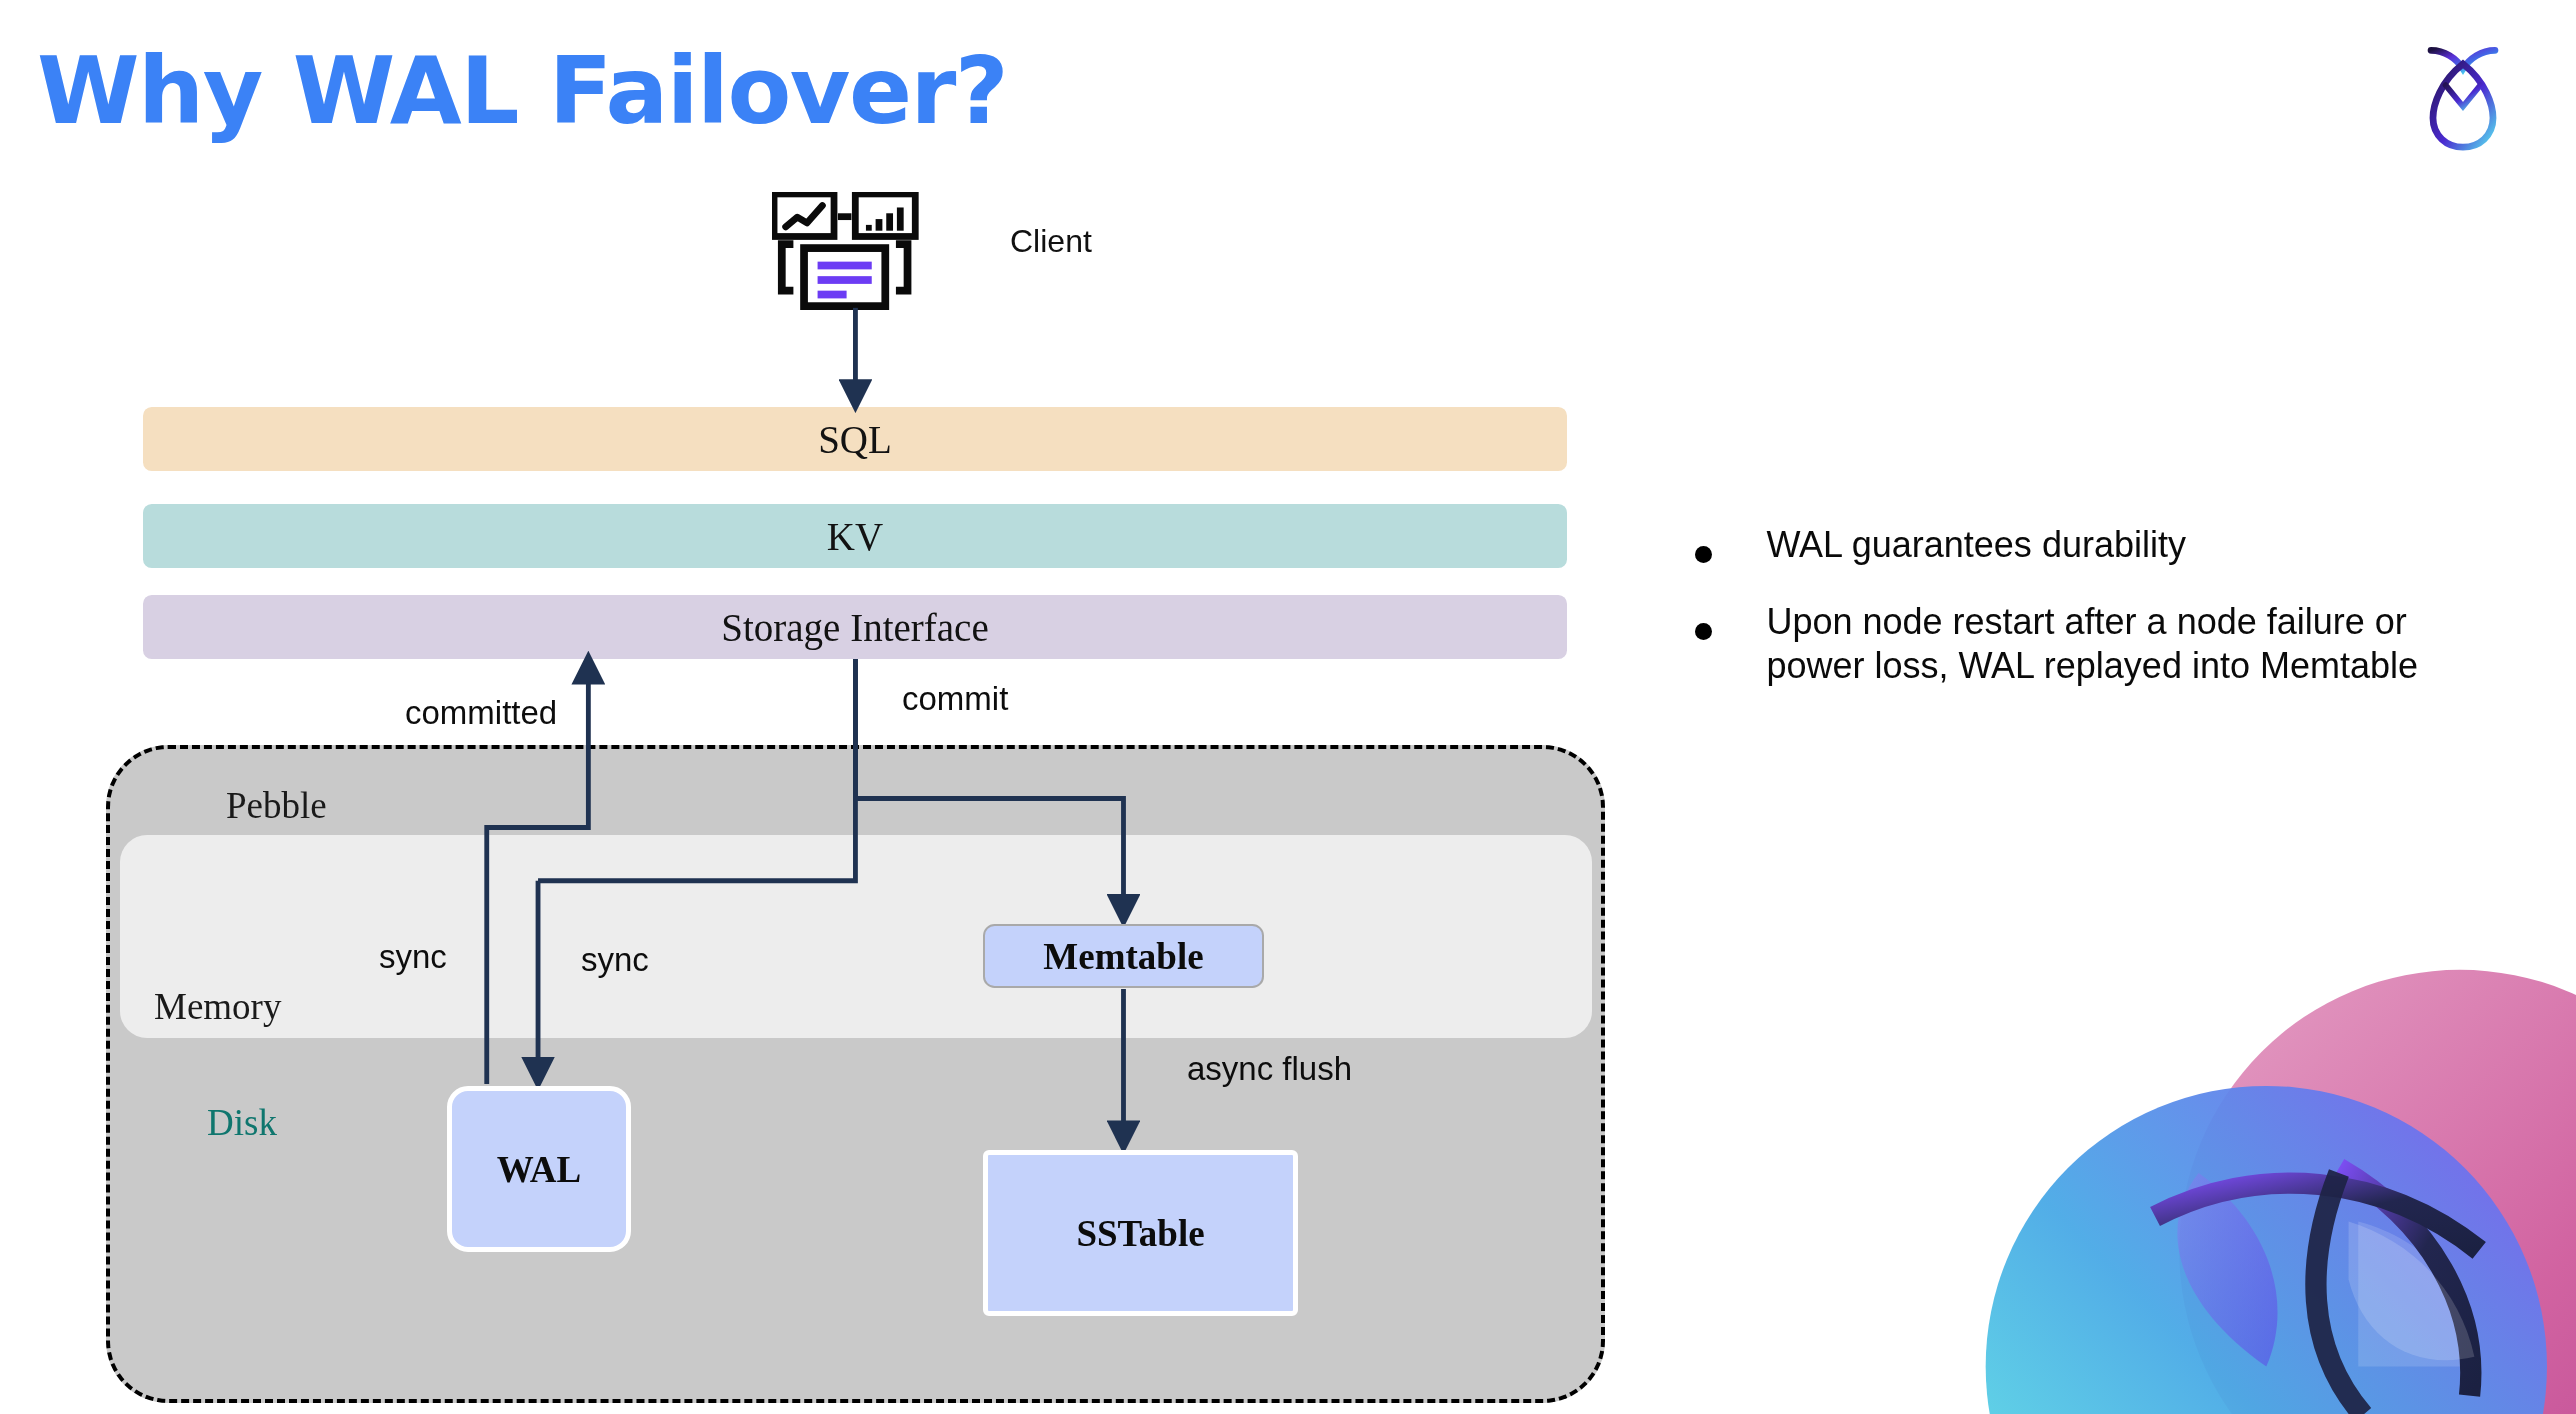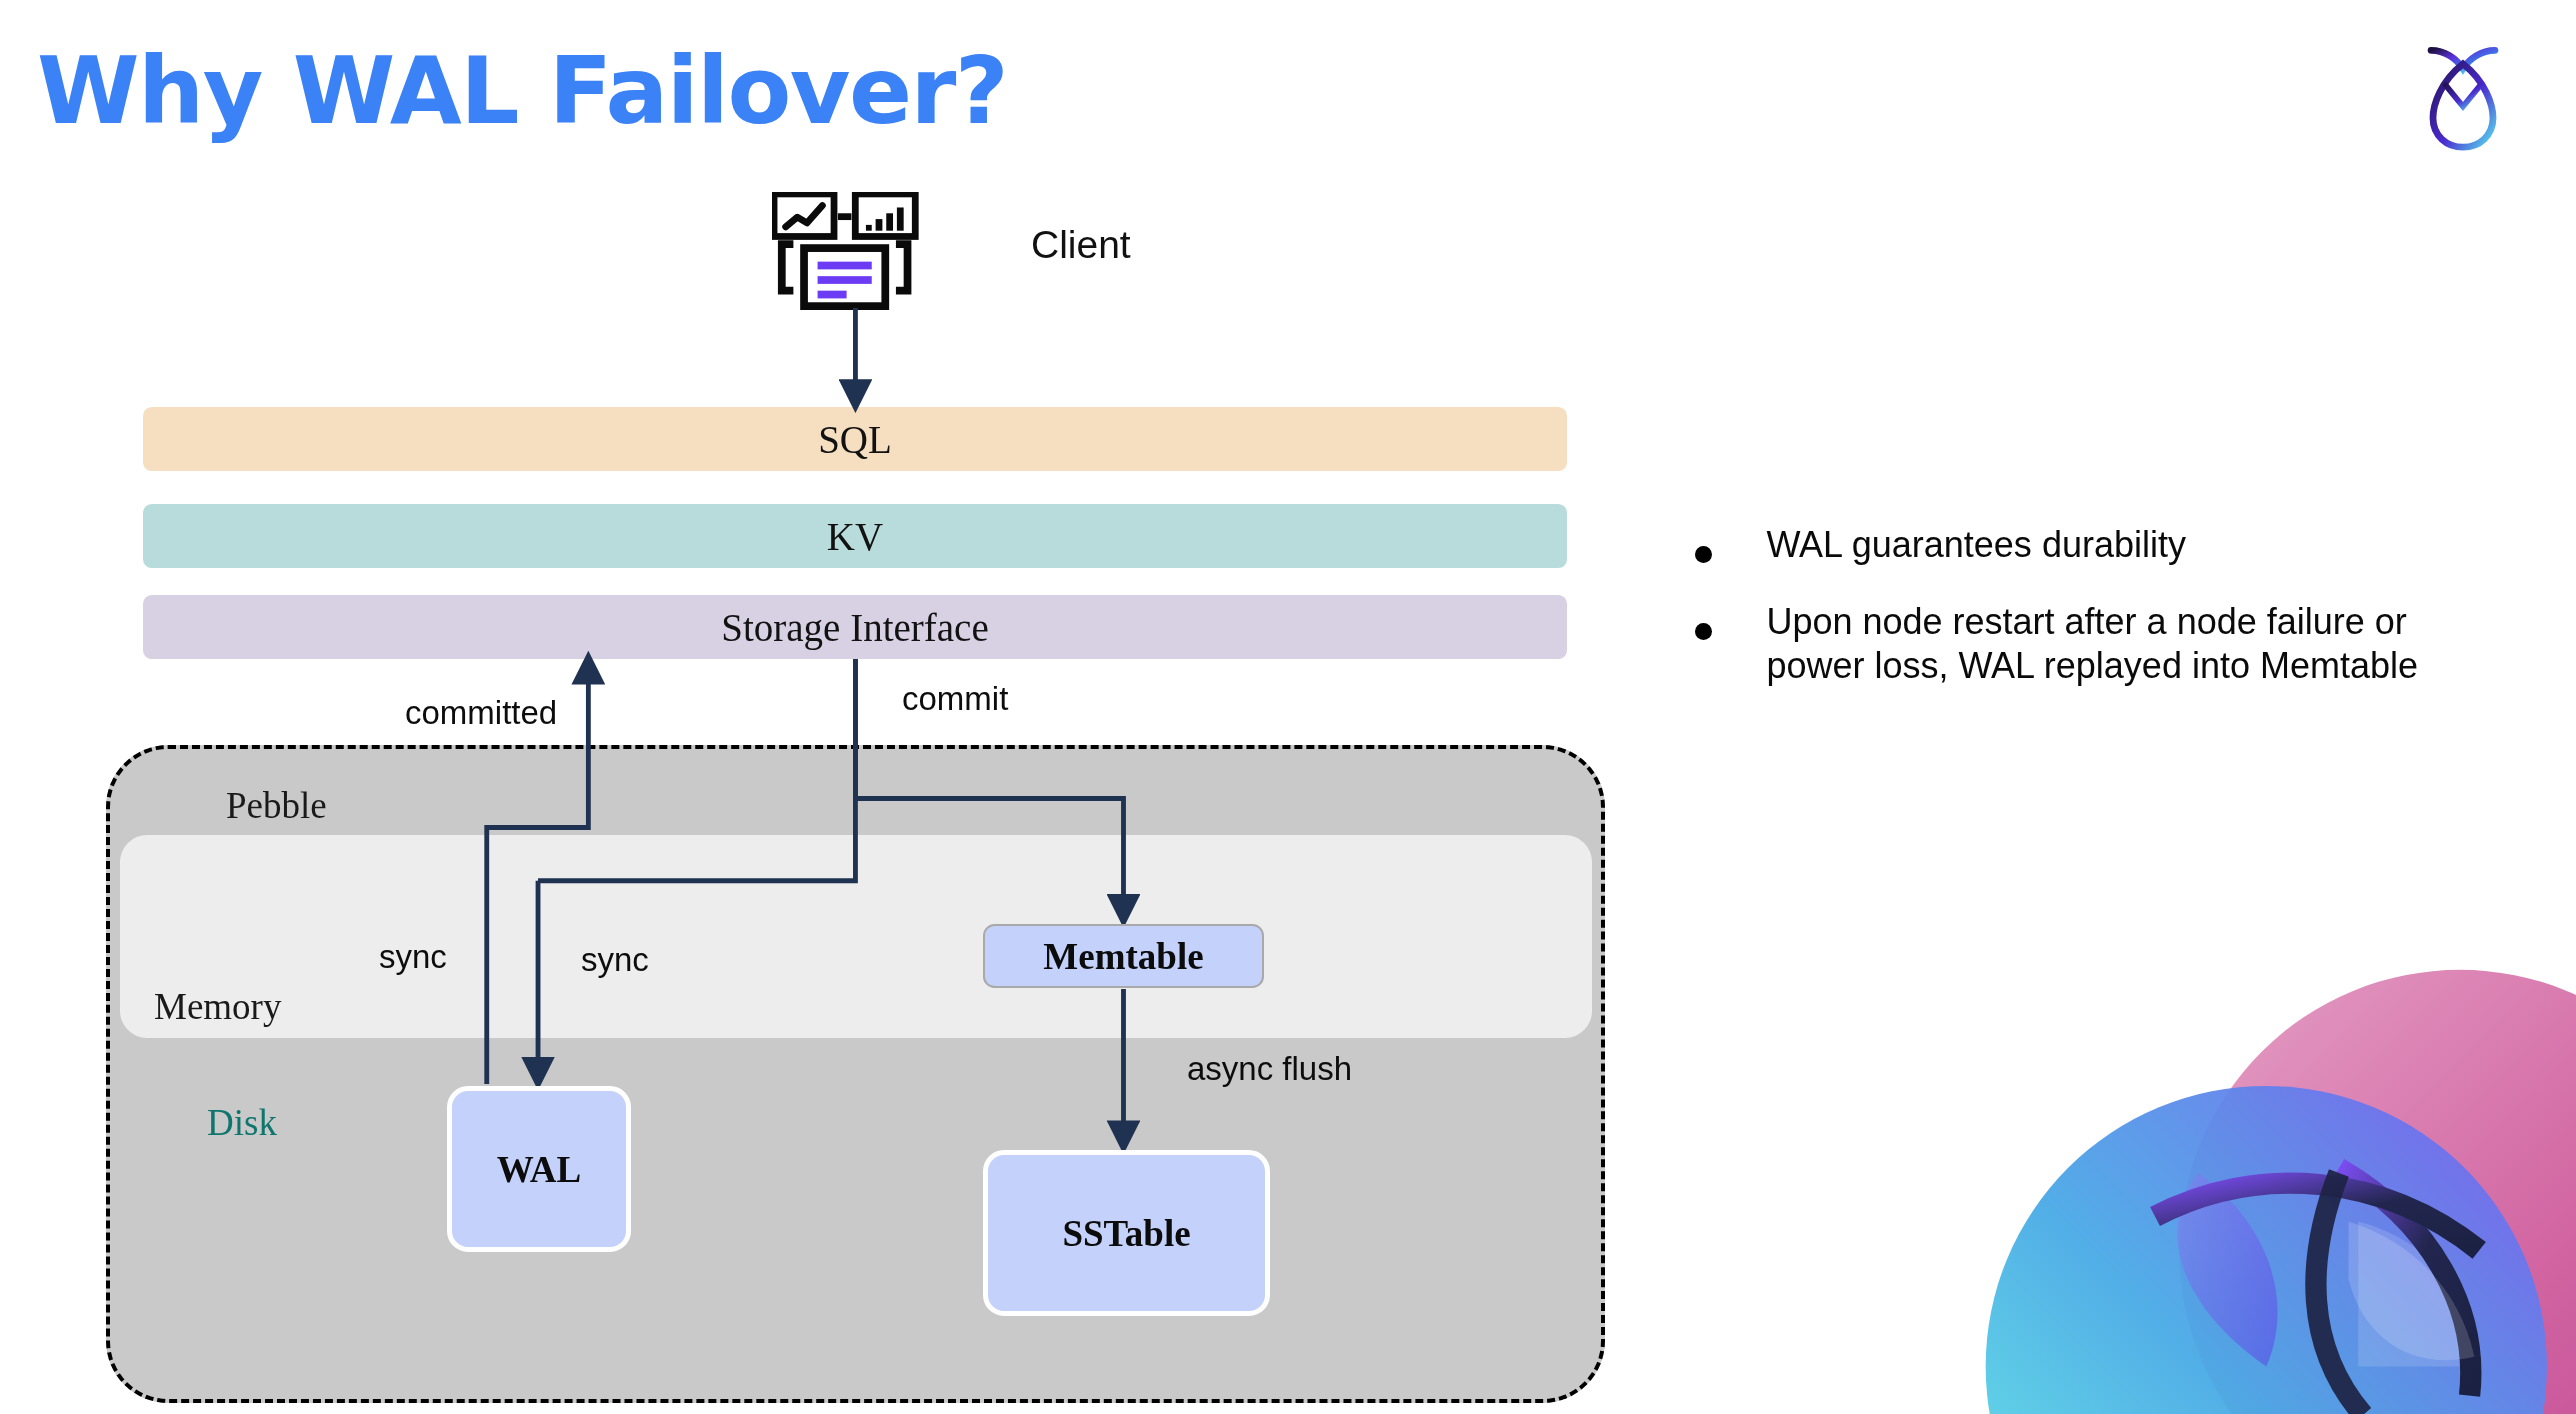--- a/index.html
+++ b/index.html
@@ -35,23 +35,22 @@
   #corner-art {
     position: absolute; right: 0; bottom: 0;
     width: 600px; height: 484px;
     overflow: hidden; pointer-events: none;
   }
 
   
   #client-icon { position: absolute; left: 772px; top: 192px; width: 155px; height: 118px; }
   #client-label {
     position: absolute; left: 1010px; top: 223px;
-    font-size: 39px; color: #111111;
+    font-size: 32px; color: #111111;
     font-family: "Liberation Sans", sans-serif;
-    margin-left: 21px;
   }
 
   
   .layer-bar {
     position: absolute;
     left: 143px; width: 1424px; height: 64px;
     border-radius: 8.7px;
     display: flex; align-items: center; justify-content: center;
     font-family: "Liberation Serif", serif;
     font-size: 39px; color: #121212;
@@ -105,22 +104,22 @@
     left: 983px; top: 924px; width: 281px; height: 64px;
     border-radius: 11.6px; border: 2.9px solid #a9a9a9;
     font-size: 37px;
   }
   #node-wal {
     left: 447px; top: 1086px; width: 184px; height: 166px;
     border-radius: 21px; border: 5.8px solid #ffffff;
     font-size: 37px;
   }
   #node-sstable {
-    left: 983px; top: 1150px; width: 287px; height: 166px;
-    border-radius: 21px; border: 5.8px solid #ffffff;
+    left: 983px; top: 1150px; width: 315px; height: 166px;
+    border-radius: 6px; border: 5.8px solid #ffffff;
     font-size: 37px;
   }
 
   
   .edge-label {
     position: absolute;
     font-family: "Liberation Sans", sans-serif;
     font-size: 33px;
     color: #0d0d0d;
     white-space: nowrap;

